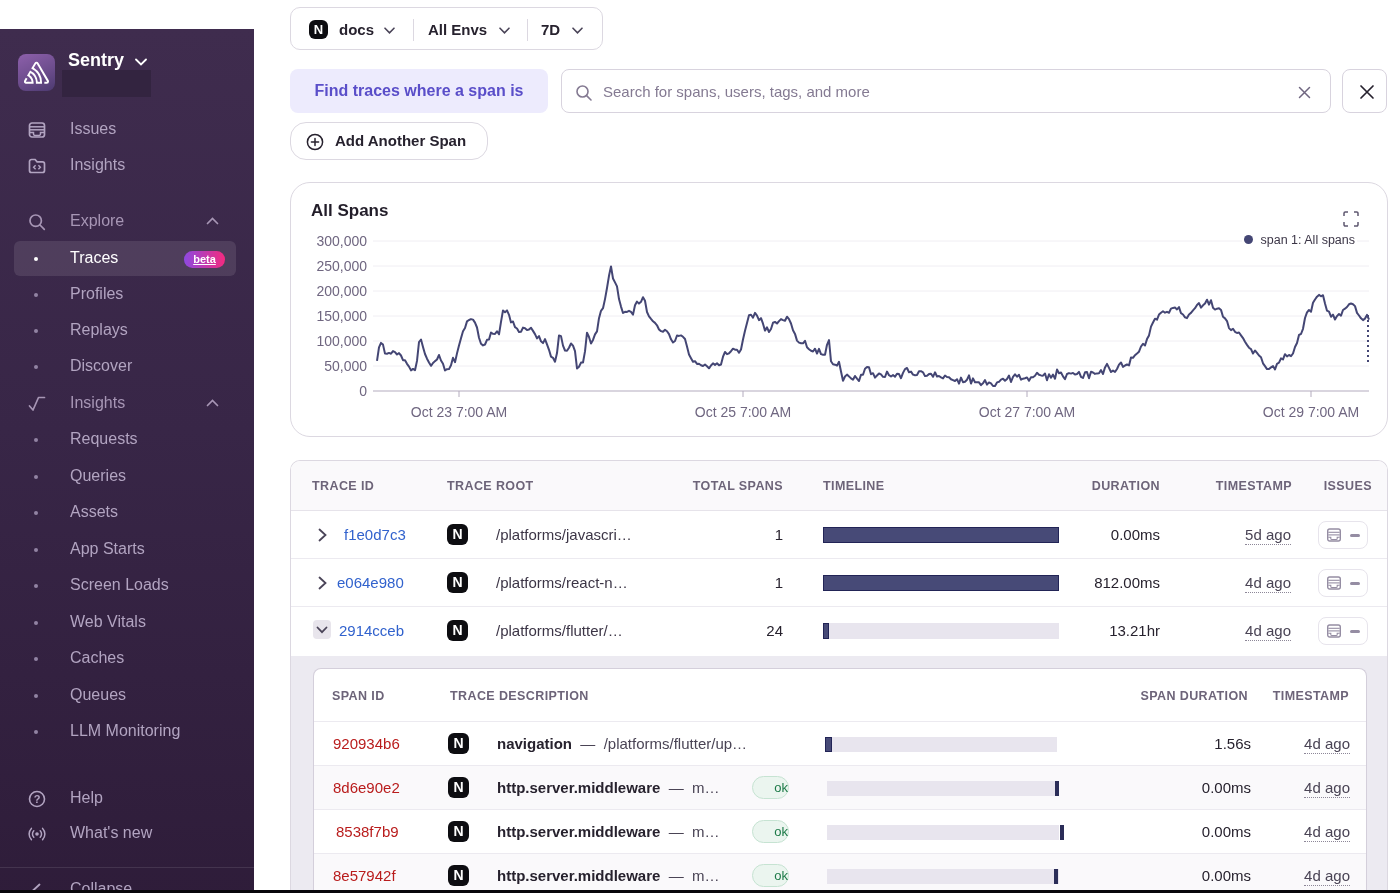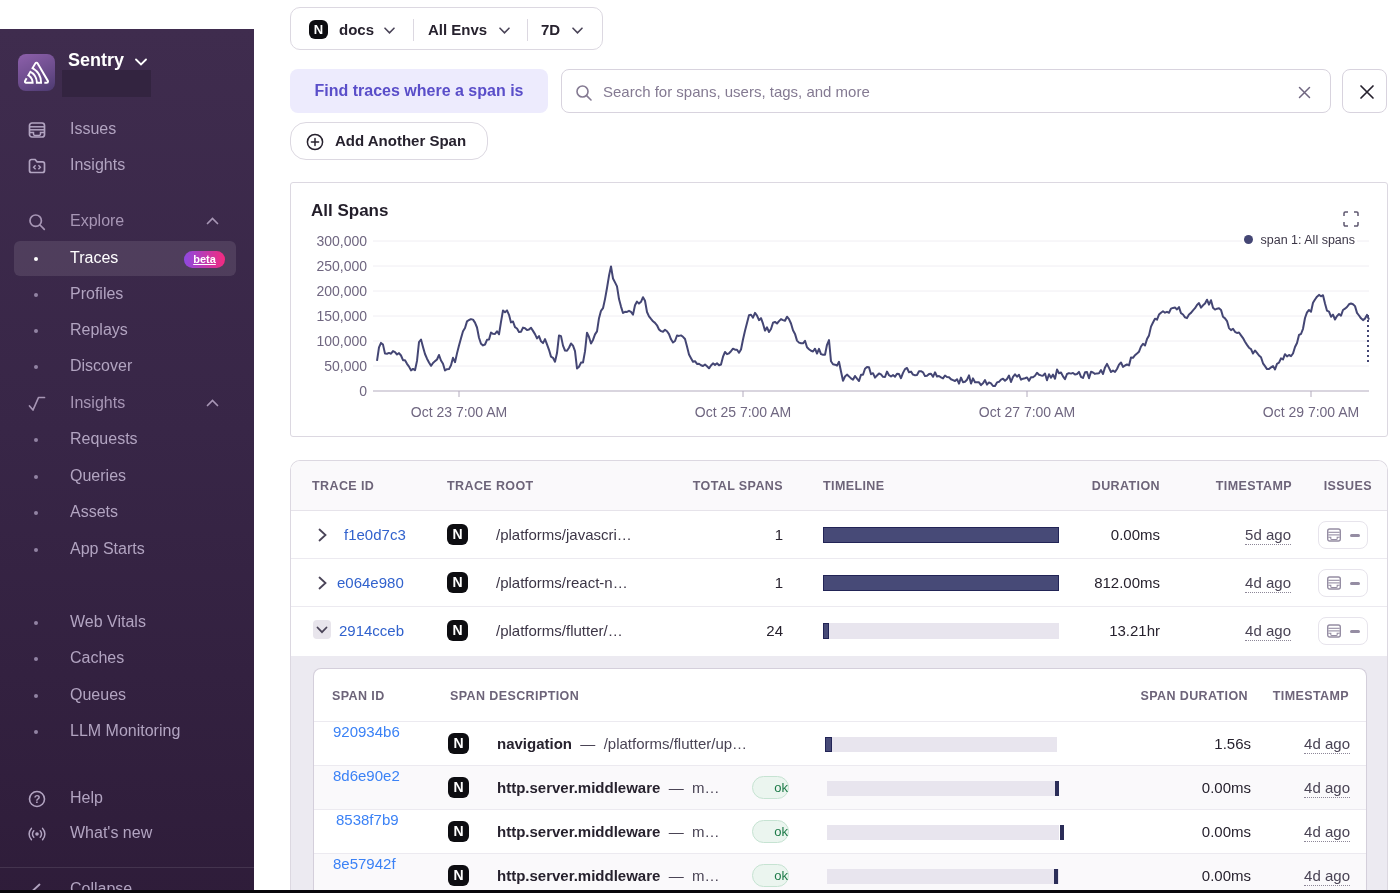--- a/index.html
+++ b/index.html
@@ -45,21 +45,21 @@
   border:1px solid #d8d3de; border-radius:8px; }
 .searchbox .ph { position:absolute; left:41px; top:13px; font-size:15px; color:#847a92; }
 .outer-x { position:absolute; left:1088px; top:69px; width:45px; height:44px; border:1px solid #d8d3de; border-radius:8px; }
 
 .addspan { position:absolute; left:36px; top:122px; width:198px; height:38px; border:1px solid #dcd8e1;
   border-radius:16px; font-size:15px; font-weight:bold; color:#27222e; line-height:36px; }
 .addspan span.lbl { margin-left:44px; }
 
 
 .chartpanel { position:absolute; left:36px; top:182px; width:1098px; height:255px;
-  border:1px solid #dcd8e1; border-radius:3px; }
+  border:1px solid #dcd8e1; border-radius:20px; }
 .chart-title { position:absolute; left:20px; top:18px; font-size:17px; font-weight:bold; color:#221d29; }
 .legend { position:absolute; right:30px; top:50px; font-size:12.5px; color:#3c3647; background:#fff; padding:0 2px; z-index:3; }
 
 
 .tablepanel { position:absolute; left:36px; top:460px; width:1098px; height:440px;
   border:1px solid #dcd8e1; border-radius:10px 10px 0 0; border-bottom:none; overflow:hidden; }
 .thead { position:absolute; left:0; top:0; width:1098px; height:50px; background:#faf9fb;
   border-bottom:1px solid #e6e3ea; }
 .th { position:absolute; top:18px; font-size:12.5px; font-weight:bold; color:#6d6479; letter-spacing:0.4px; }
 .trow { position:absolute; left:0; width:1098px; height:48px; border-bottom:1px solid #eceaf0;
@@ -77,21 +77,21 @@
 .tstamp { position:absolute; right:98px; top:15px; color:#4a4455; border-bottom:1px dotted #8d8798; padding-bottom:1px;}
 .issuesbtn { position:absolute; left:1027px; top:10px; width:50px; height:28px; border:1px solid #e7e4ec; border-radius:8px; }
 
 
 .expand { position:absolute; left:0; top:195px; width:1098px; height:245px; background:#eceaf1; }
 .subpanel { position:absolute; left:22px; top:12px; width:1054px; height:233px; background:#fff;
   border:1px solid #d4cfdb; border-radius:8px 8px 0 0; border-bottom:none; overflow:hidden; }
 .sh { position:absolute; top:20px; font-size:12.5px; font-weight:bold; color:#6d6479; letter-spacing:0.4px; }
 .srow { position:absolute; left:0; width:1054px; height:44px; border-top:1px solid #eceaf0; font-size:15px; }
 .srow.alt { background:#faf9fb; }
-.sid { position:absolute; left:19px; top:1px; color:#3b82f6; }
+.sid { position:absolute; left:19px; top:13px; color:#b91c1c; }
 .snid { position:absolute; left:134px; top:11px; width:21px; height:21px; border-radius:6px; background:#0d0d11;
   color:#fff; font-size:14px; font-weight:bold; text-align:center; line-height:21px; }
 .sdesc { position:absolute; left:183px; top:13px; color:#27222e; font-weight:bold; }
 .sgray { color:#4a4455; font-weight:normal; }
 .okpill { position:absolute; left:438px; top:10px; width:37px; height:23px; background:#ebf5ef; border:1px solid #c6e3d2;
   border-radius:12px; color:#1d7a48; font-size:13px; text-align:right; line-height:22px; }
 .sbar { position:absolute; left:513px; top:15px; width:232px; height:15px; background:#e8e5ee; }
 .sdur { position:absolute; right:117px; top:13px; width:110px; text-align:right; color:#27222e; }
 .sts { position:absolute; right:18px; top:13px; color:#4a4455; border-bottom:1px dotted #8d8798; padding-bottom:1px; }
 </style>
@@ -175,20 +175,24 @@
       <span class="dot"></span>
       <span class="txt">Queries</span>
     </div>
   <div class="nav-item" style="top:466px">
       <span class="dot"></span>
       <span class="txt">Assets</span>
     </div>
   <div class="nav-item" style="top:503px">
       <span class="dot"></span>
       <span class="txt">App Starts</span>
+    </div>
+  <div class="nav-item" style="top:539px">
+      <span class="dot"></span>
+      <span class="txt">Screen Loads</span>
     </div>
   <div class="nav-item" style="top:576px">
       <span class="dot"></span>
       <span class="txt">Web Vitals</span>
     </div>
   <div class="nav-item" style="top:612px">
       <span class="dot"></span>
       <span class="txt">Caches</span>
     </div>
   <div class="nav-item" style="top:649px">
@@ -383,21 +387,21 @@
             <line x1="2.3" y1="5.3" x2="13.7" y2="5.3" stroke="#958da3" stroke-width="1.1"></line>
             <line x1="2.3" y1="7.9" x2="13.7" y2="7.9" stroke="#958da3" stroke-width="1.1"></line>
             <path d="M2.3 10.3 h2.5 v1.1 a1.1 1.1 0 0 0 1.1 1.1 h4.2 a1.1 1.1 0 0 0 1.1 -1.1 v-1.1 h2.5" fill="none" stroke="#958da3" stroke-width="1.1"></path>
           </svg>
         <div style="position:absolute;left:31px;top:12px;width:10px;height:2.5px;border-radius:2px;background:#958da3;"></div>
       </div>
     </div>
     <div class="expand">
       <div class="subpanel">
         <span class="sh" style="left:18px">SPAN ID</span>
-        <span class="sh" style="left:136px">SPAN DESCRIPTION</span>
+        <span class="sh" style="left:136px">TRACE DESCRIPTION</span>
         <span class="sh" style="right:118px">SPAN DURATION</span>
         <span class="sh" style="right:17px">TIMESTAMP</span>
         <div class="srow" style="top:52px">
           <span class="sid">920934b6</span>
           <div class="snid">N</div>
           <span class="sdesc">navigation<span class="sgray">&nbsp; — &nbsp;/platforms/flutter/up…</span></span>
           <div class="sbar" style="left:511px">
               <div style="position:absolute;left:0;top:0;width:7px;height:15px;background:#474a77;border:1px solid #222456;"></div>
             </div>
           <span class="sdur">1.56s</span>

